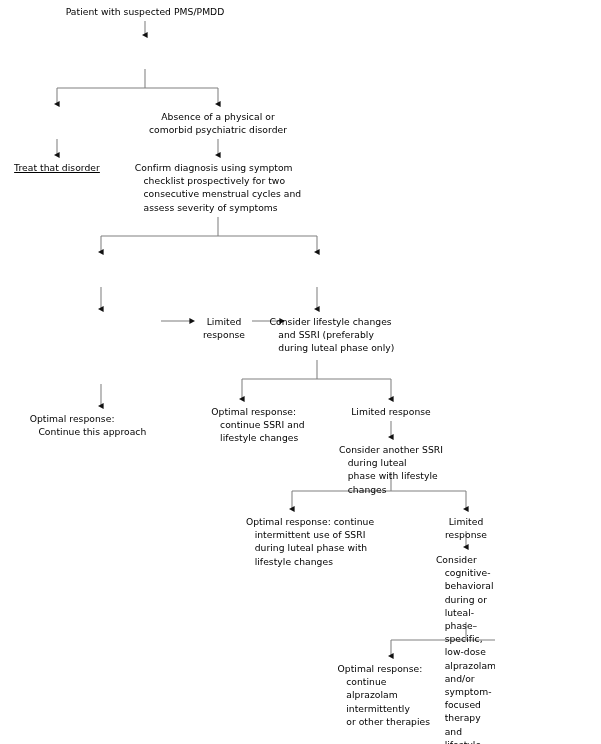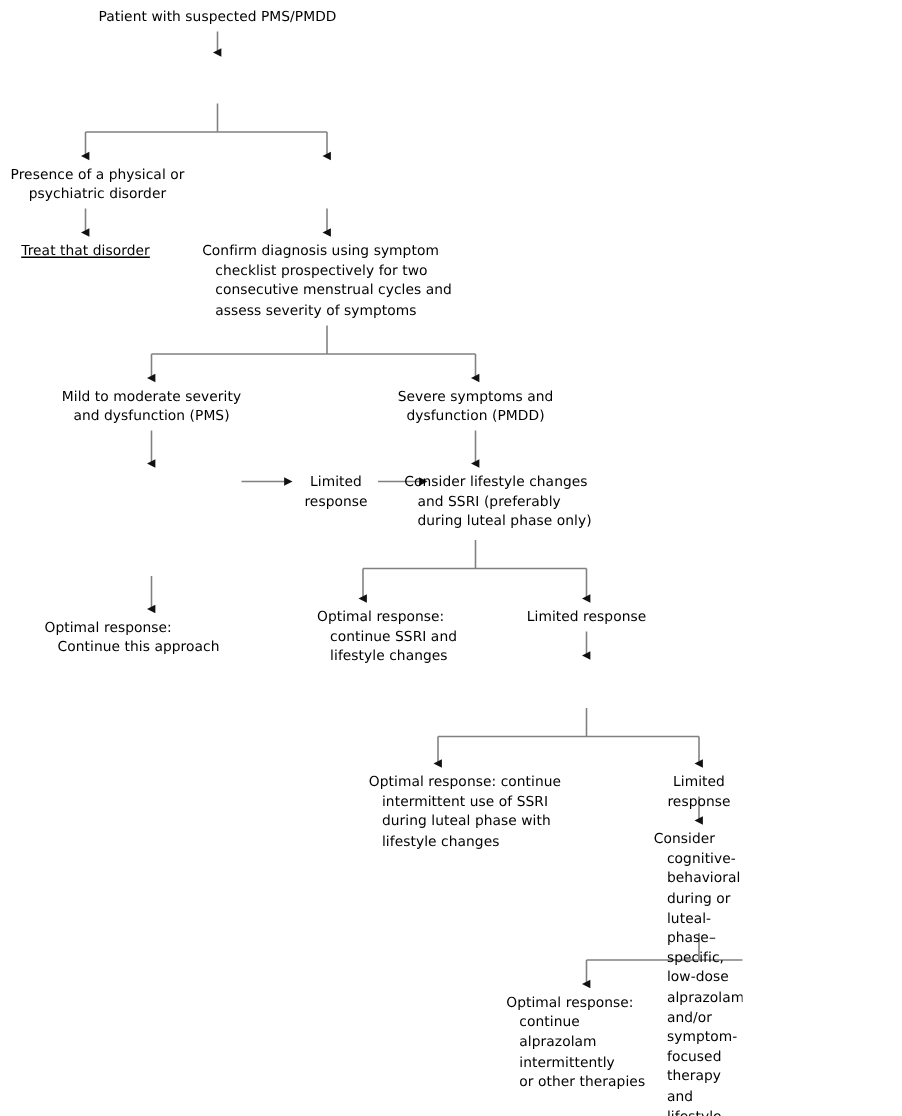--- a/index.html
+++ b/index.html
@@ -102,42 +102,40 @@
       <line x1="391" y1="640" x2="531" y2="640"></line>
       <line x1="391" y1="640" x2="391" y2="656" marker-end="url(#arrowhead)"></line>
       <line x1="531" y1="640" x2="531" y2="656" marker-end="url(#arrowhead)"></line>
 
       <line x1="531" y1="678" x2="531" y2="694" marker-end="url(#arrowhead)"></line>
 
     </g>
   </svg>
 
   <div class="node center" style="left:145px; top:5px;">Patient with suspected PMS/PMDD</div>
-  <div class="node center" style="left:65px; top:110px;">Presence of a physical or
-psychiatric disorder</div>
+  <div class="node center" style="left:218px; top:110px;">Absence of a physical or
+comorbid psychiatric disorder</div>
   <div class="node center" style="left:57px; top:161px;text-decoration:underline;">Treat that disorder</div>
   <div class="node hang" style="left:218px; top:161px;">Confirm diagnosis using symptom
 checklist prospectively for two
 consecutive menstrual cycles and
 assess severity of symptoms</div>
-  <div class="node center" style="left:101px; top:258px;">Mild to moderate severity
-and dysfunction (PMS)</div>
-  <div class="node center" style="left:317px; top:258px;">Severe symptoms and
-dysfunction (PMDD)</div>
   <div class="node center" style="left:224px; top:315px;">Limited
 response</div>
   <div class="node hang" style="left:332px; top:315px;">Consider lifestyle changes
 and SSRI (preferably
 during luteal phase only)</div>
   <div class="node hang" style="left:88px; top:412px;">Optimal response:
 Continue this approach</div>
   <div class="node hang" style="left:258px; top:405px;">Optimal response:
 continue SSRI and
 lifestyle changes</div>
   <div class="node center" style="left:391px; top:405px;">Limited response</div>
+  <div class="node hang" style="left:391px; top:443px;">Consider another SSRI during luteal
+phase with lifestyle changes</div>
   <div class="node hang" style="left:310px; top:515px;">Optimal response: continue
 intermittent use of SSRI
 during luteal phase with
 lifestyle changes</div>
   <div class="node center" style="left:466px; top:515px;">Limited response</div>
   <div class="node hang" style="left:466px; top:553px;">Consider cognitive-behavioral
 during or luteal-phase–specific,
 low-dose alprazolam and/or
 symptom-focused therapy and
 lifestyle changes</div>

